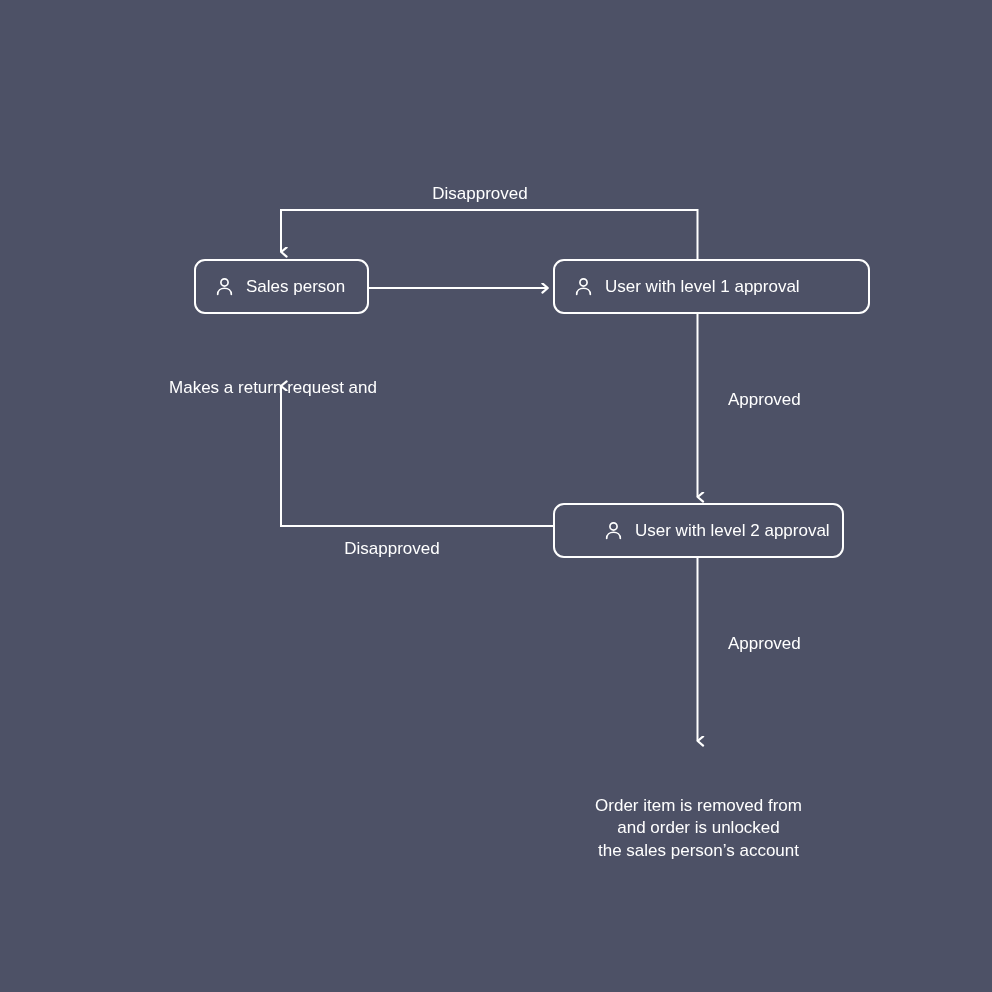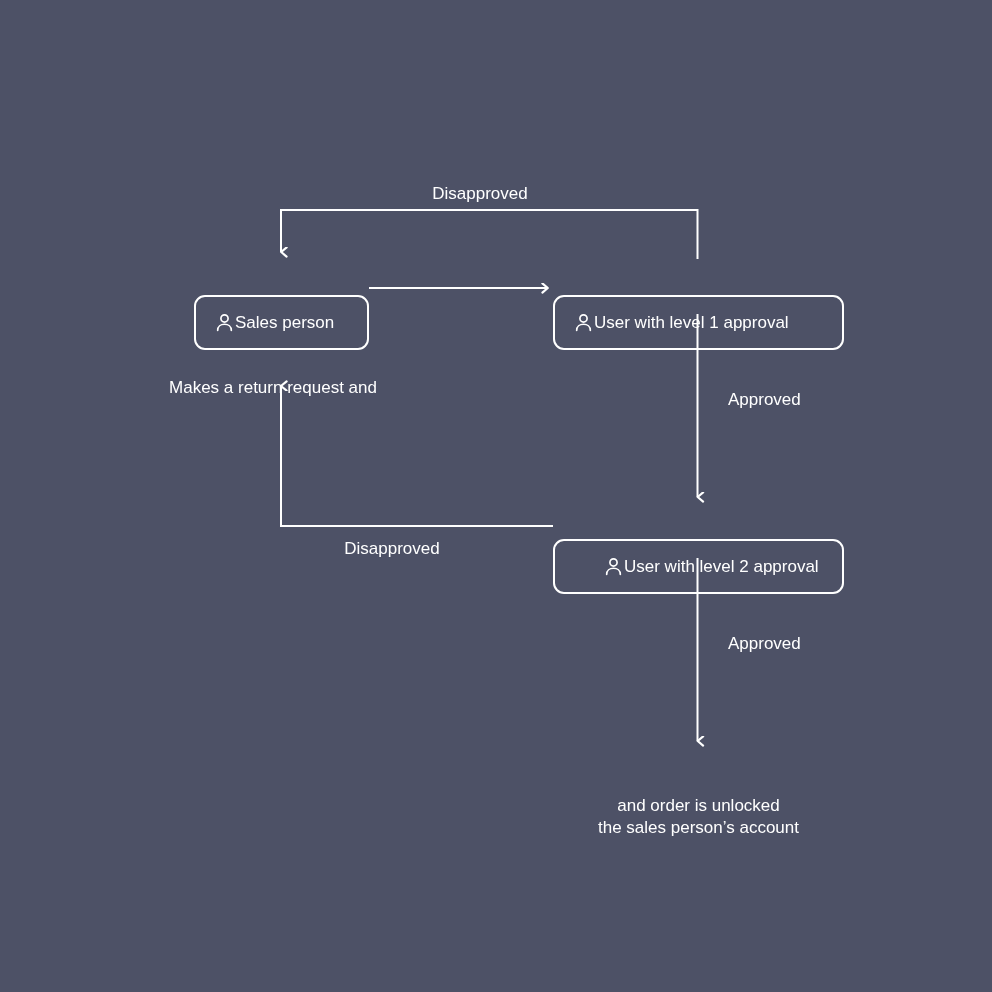--- a/index.html
+++ b/index.html
@@ -28,23 +28,23 @@
     pointer-events: none;
   }
   .node {
     position: absolute;
     box-sizing: border-box;
     border: 2px solid #ffffff;
     border-radius: 11px;
     background: transparent;
     display: flex;
     align-items: center;
+    gap: 11px;
     padding: 0 18px;
     height: 55px;
-    margin-top: 36px;
   }
   .node .node-icon {
     flex: 0 0 auto;
     width: 21px;
     height: 21px;
     display: block;
   }
   .node .node-label {
     color: #ffffff;
     font-size: 17px;
@@ -52,21 +52,21 @@
     white-space: nowrap;
   }
   #node-sales {
     left: 194px;
     top: 259px;
     width: 175px;
   }
   #node-level1 {
     left: 553px;
     top: 259px;
-    width: 291px;
+    width: 317px;
   }
   #node-level2 {
     left: 553px;
     top: 503px;
     width: 291px;
     padding-left: 48px;
   }
   .edge-label {
     position: absolute;
     color: #ffffff;
@@ -184,17 +184,18 @@
 
   <div class="edge-label" id="label-approved-1">Approved</div>
 
   <div class="edge-label" id="label-approved-2">Approved</div>
 
   <div class="caption" id="caption-sales">
     <div>Makes a return request and</div>
   </div>
 
   <div class="caption" id="caption-outcome">
+    <div>Order item is removed from</div>
     <div>and order is unlocked</div>
     <div>the sales person’s account</div>
   </div>
 
 </div>
 
 </body></html>

